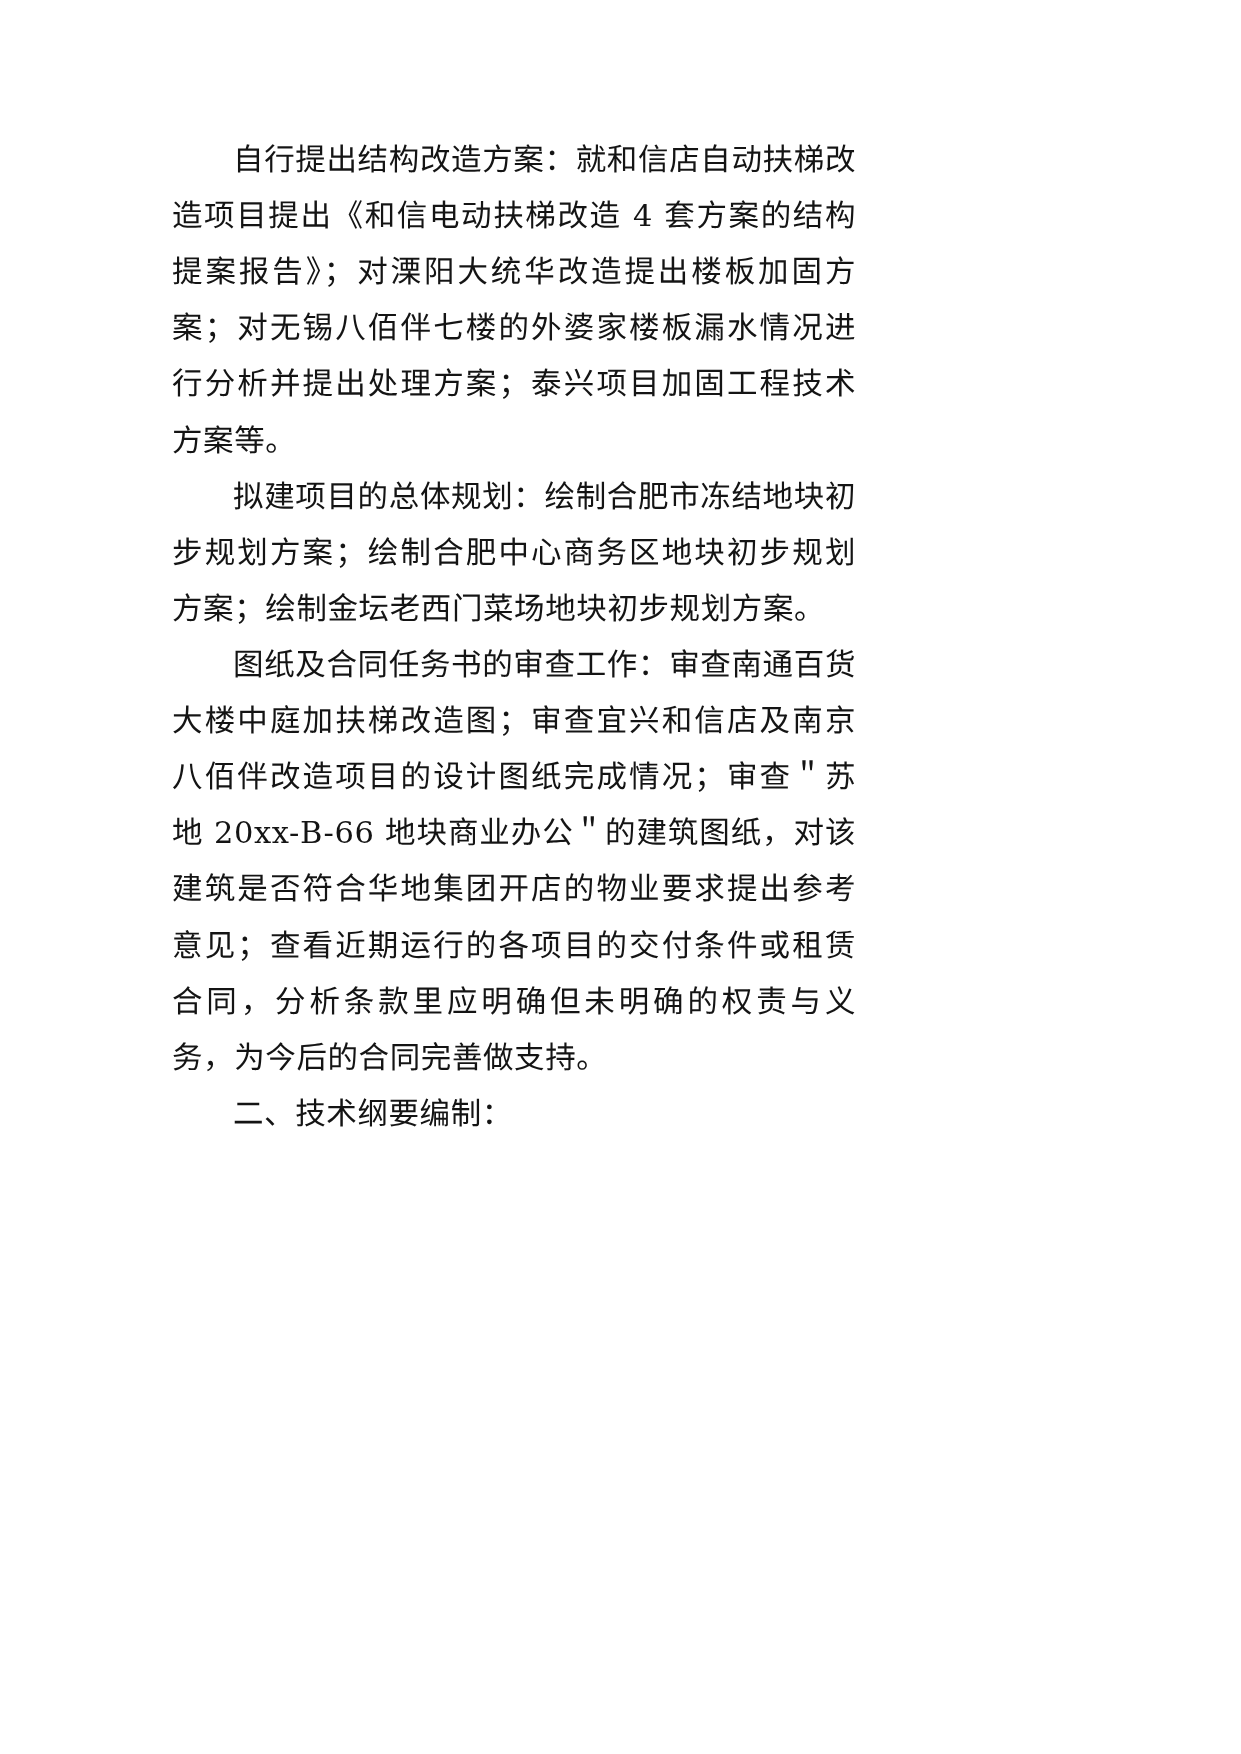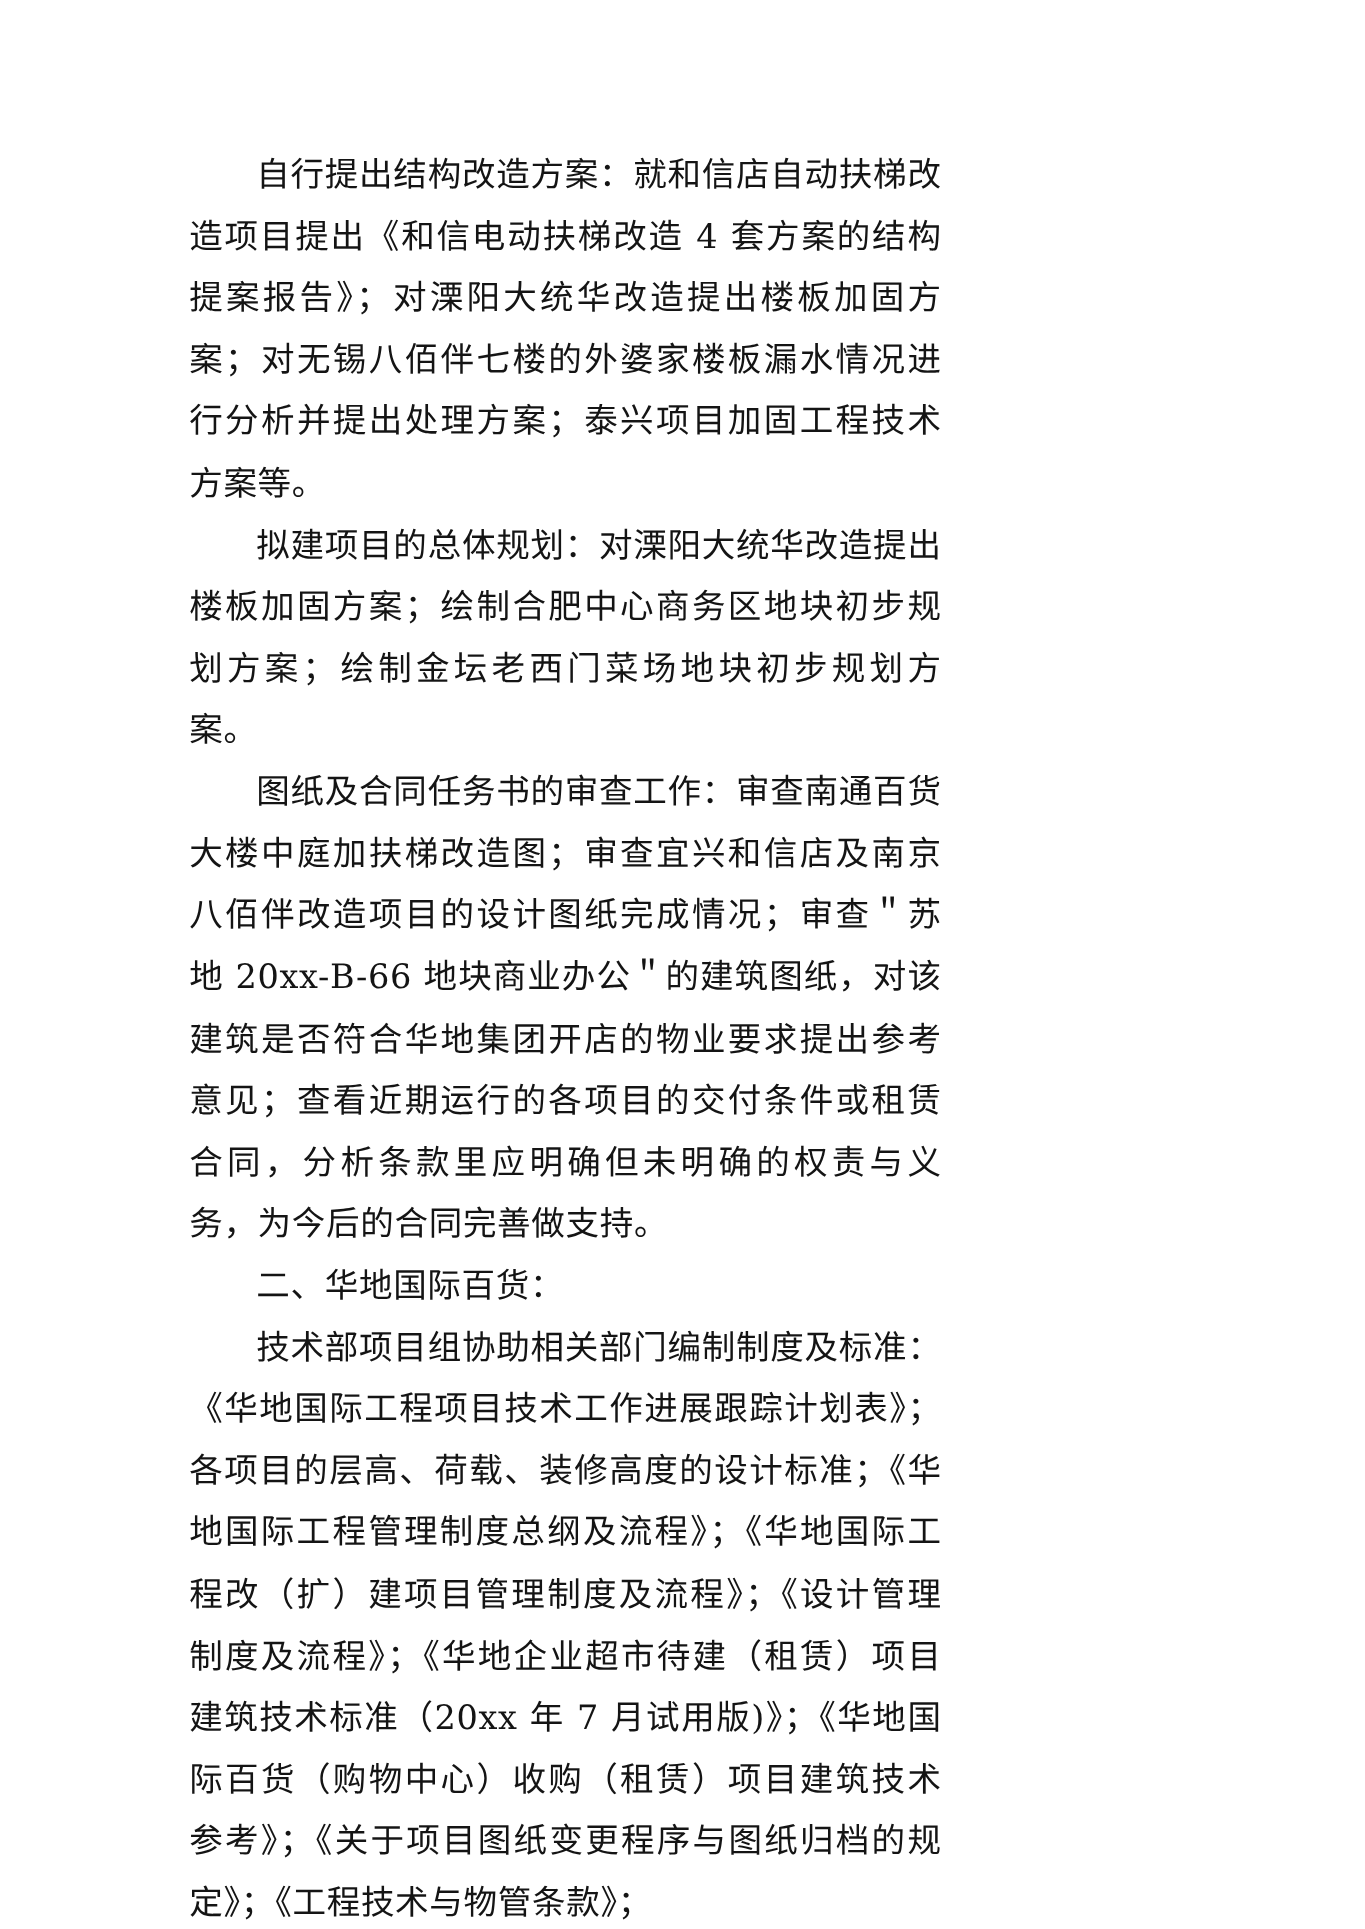--- a/index.html
+++ b/index.html
@@ -43,18 +43,17 @@
   .doc-body p {
     font-weight: 400;
   }
 </style>
 </head>
 <body>
 
 <div class="page">
   <div class="doc-body">
     <p class="para">自行提出结构改造方案：就和信店自动扶梯改造项目提出《和信电动扶梯改造 4 套方案的结构提案报告》；对溧阳大统华改造提出楼板加固方案；对无锡八佰伴七楼的外婆家楼板漏水情况进行分析并提出处理方案；泰兴项目加固工程技术方案等。</p>
-    <p class="para">拟建项目的总体规划：对溧阳大统华改造提出楼板加固方案；绘制合肥中心商务区地块初步规划方案；绘制金坛老西门菜场地块初步规划方案。</p>
+    <p class="para">拟建项目的总体规划：绘制合肥市冻结地块初步规划方案；绘制合肥中心商务区地块初步规划方案；绘制金坛老西门菜场地块初步规划方案。</p>
     <p class="para">图纸及合同任务书的审查工作：审查南通百货大楼中庭加扶梯改造图；审查宜兴和信店及南京八佰伴改造项目的设计图纸完成情况；审查＂苏地 20xx-B-66 地块商业办公＂的建筑图纸，对该建筑是否符合华地集团开店的物业要求提出参考意见；查看近期运行的各项目的交付条件或租赁合同，分析条款里应明确但未明确的权责与义务，为今后的合同完善做支持。</p>
-    <p class="para">二、华地国际百货：</p>
-    <p class="para">技术部项目组协助相关部门编制制度及标准：《华地国际工程项目技术工作进展跟踪计划表》；各项目的层高、荷载、装修高度的设计标准；《华地国际工程管理制度总纲及流程》；《华地国际工程改（扩）建项目管理制度及流程》；《设计管理制度及流程》；《华地企业超市待建（租赁）项目建筑技术标准（20xx 年 7 月试用版)》；《华地国际百货（购物中心）收购（租赁）项目建筑技术参考》；《关于项目图纸变更程序与图纸归档的规定》；《工程技术与物管条款》；</p>
+    <p class="para">二、技术纲要编制：</p>
   </div>
 </div>
 
 </body></html>

